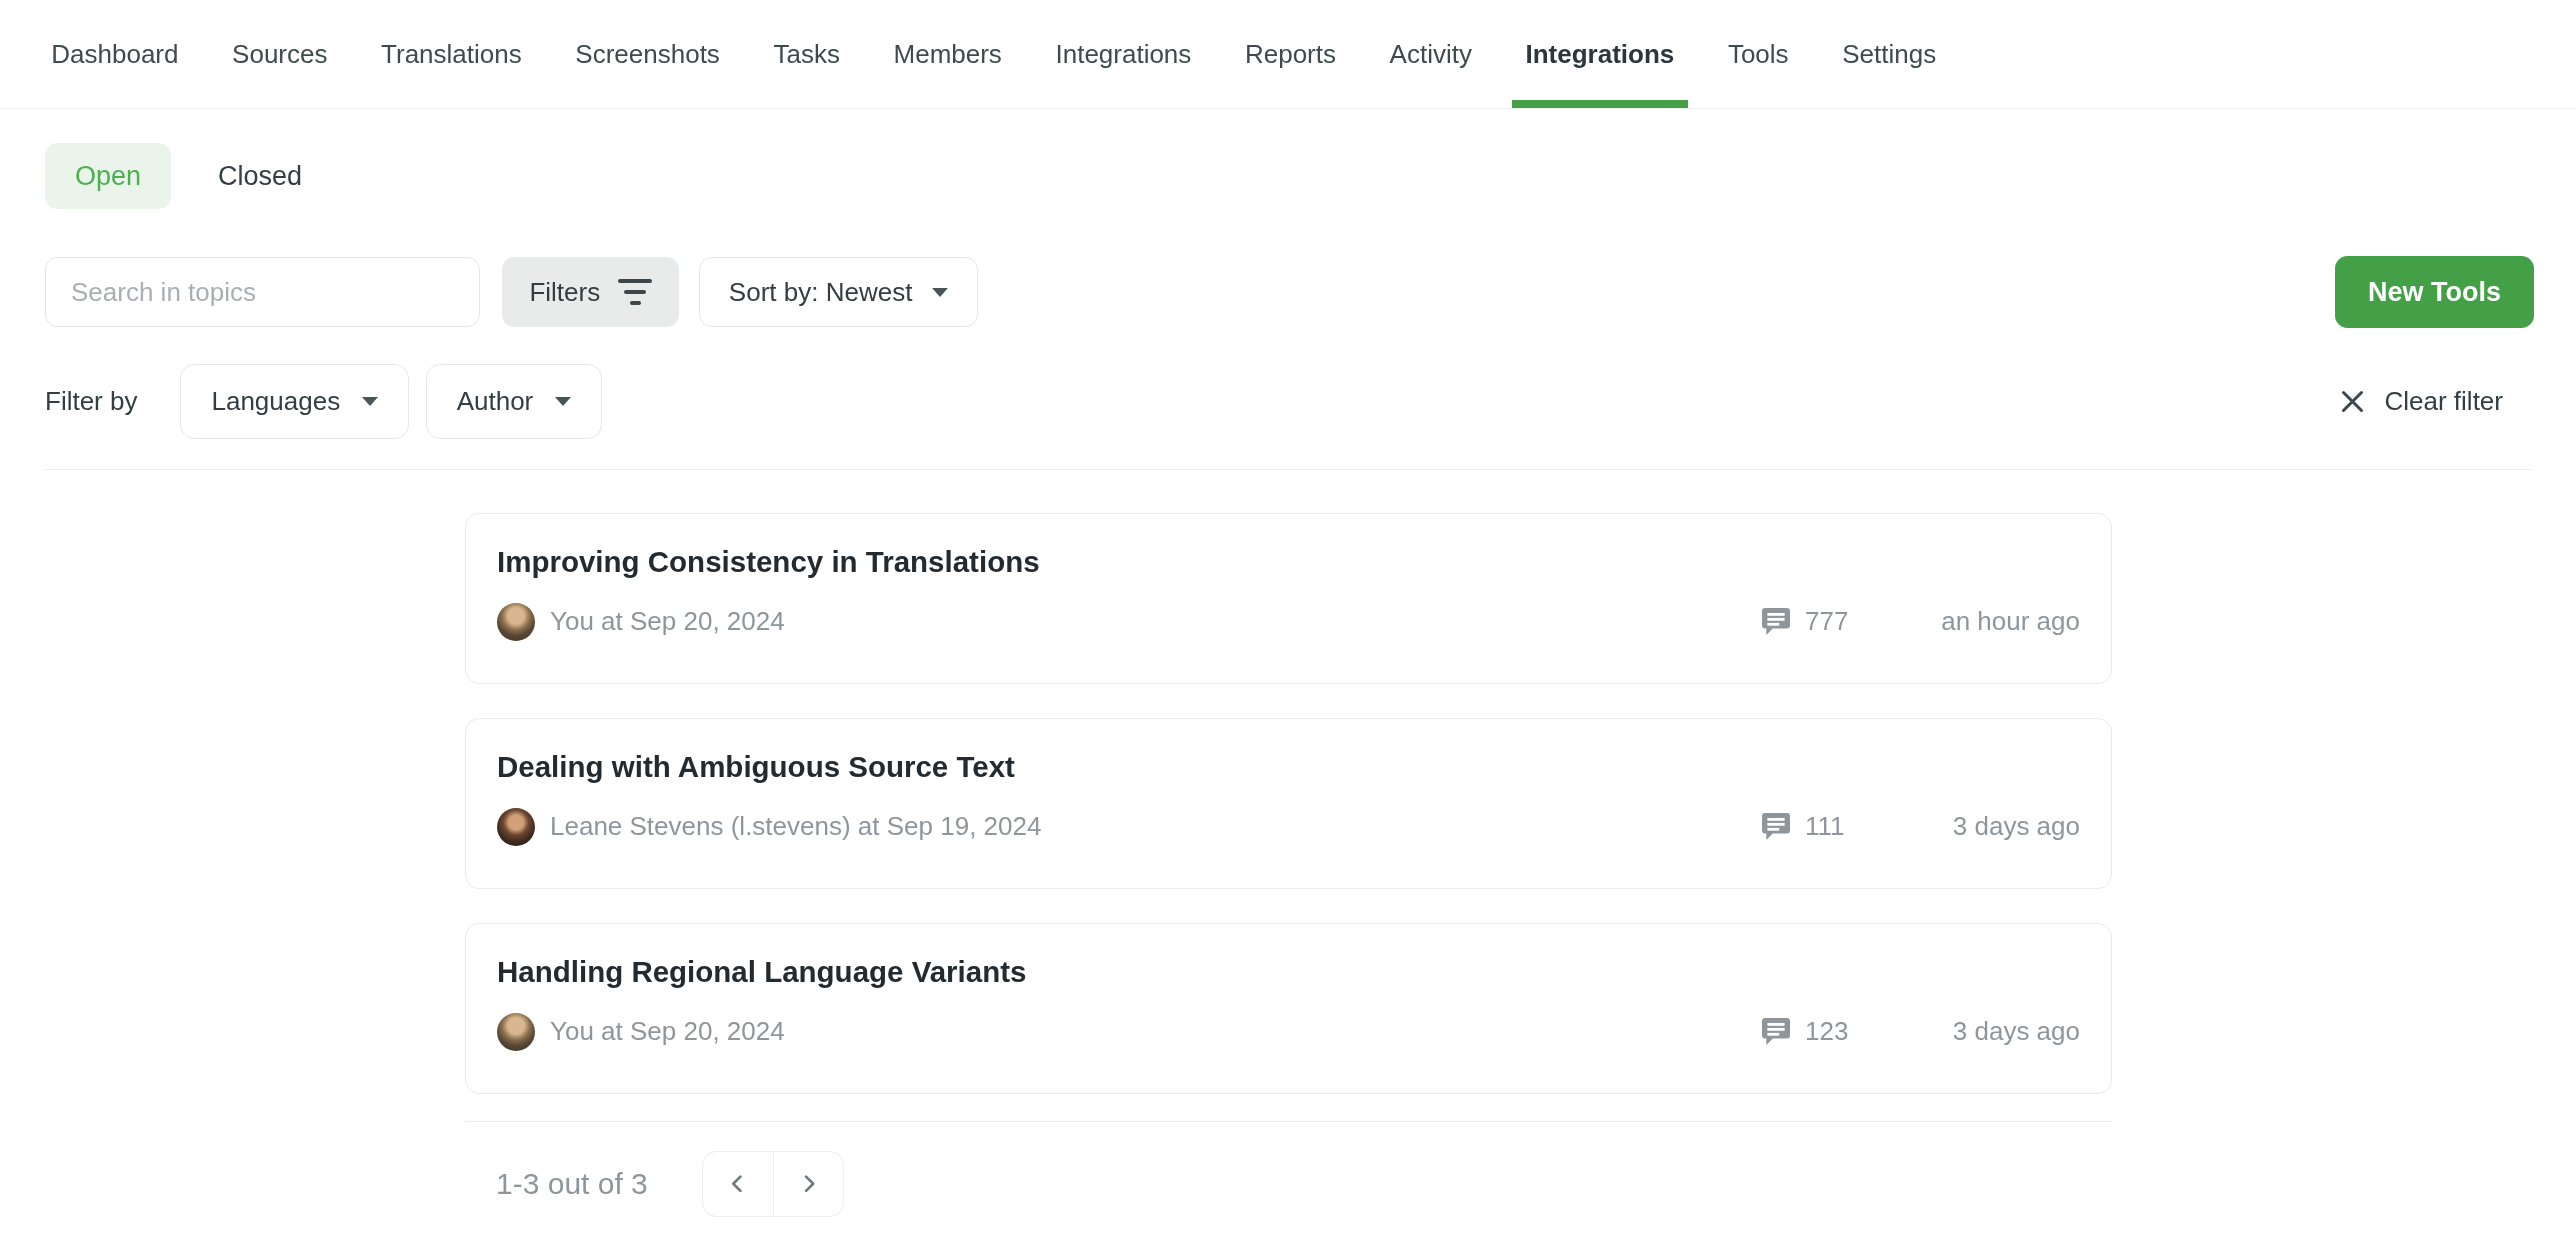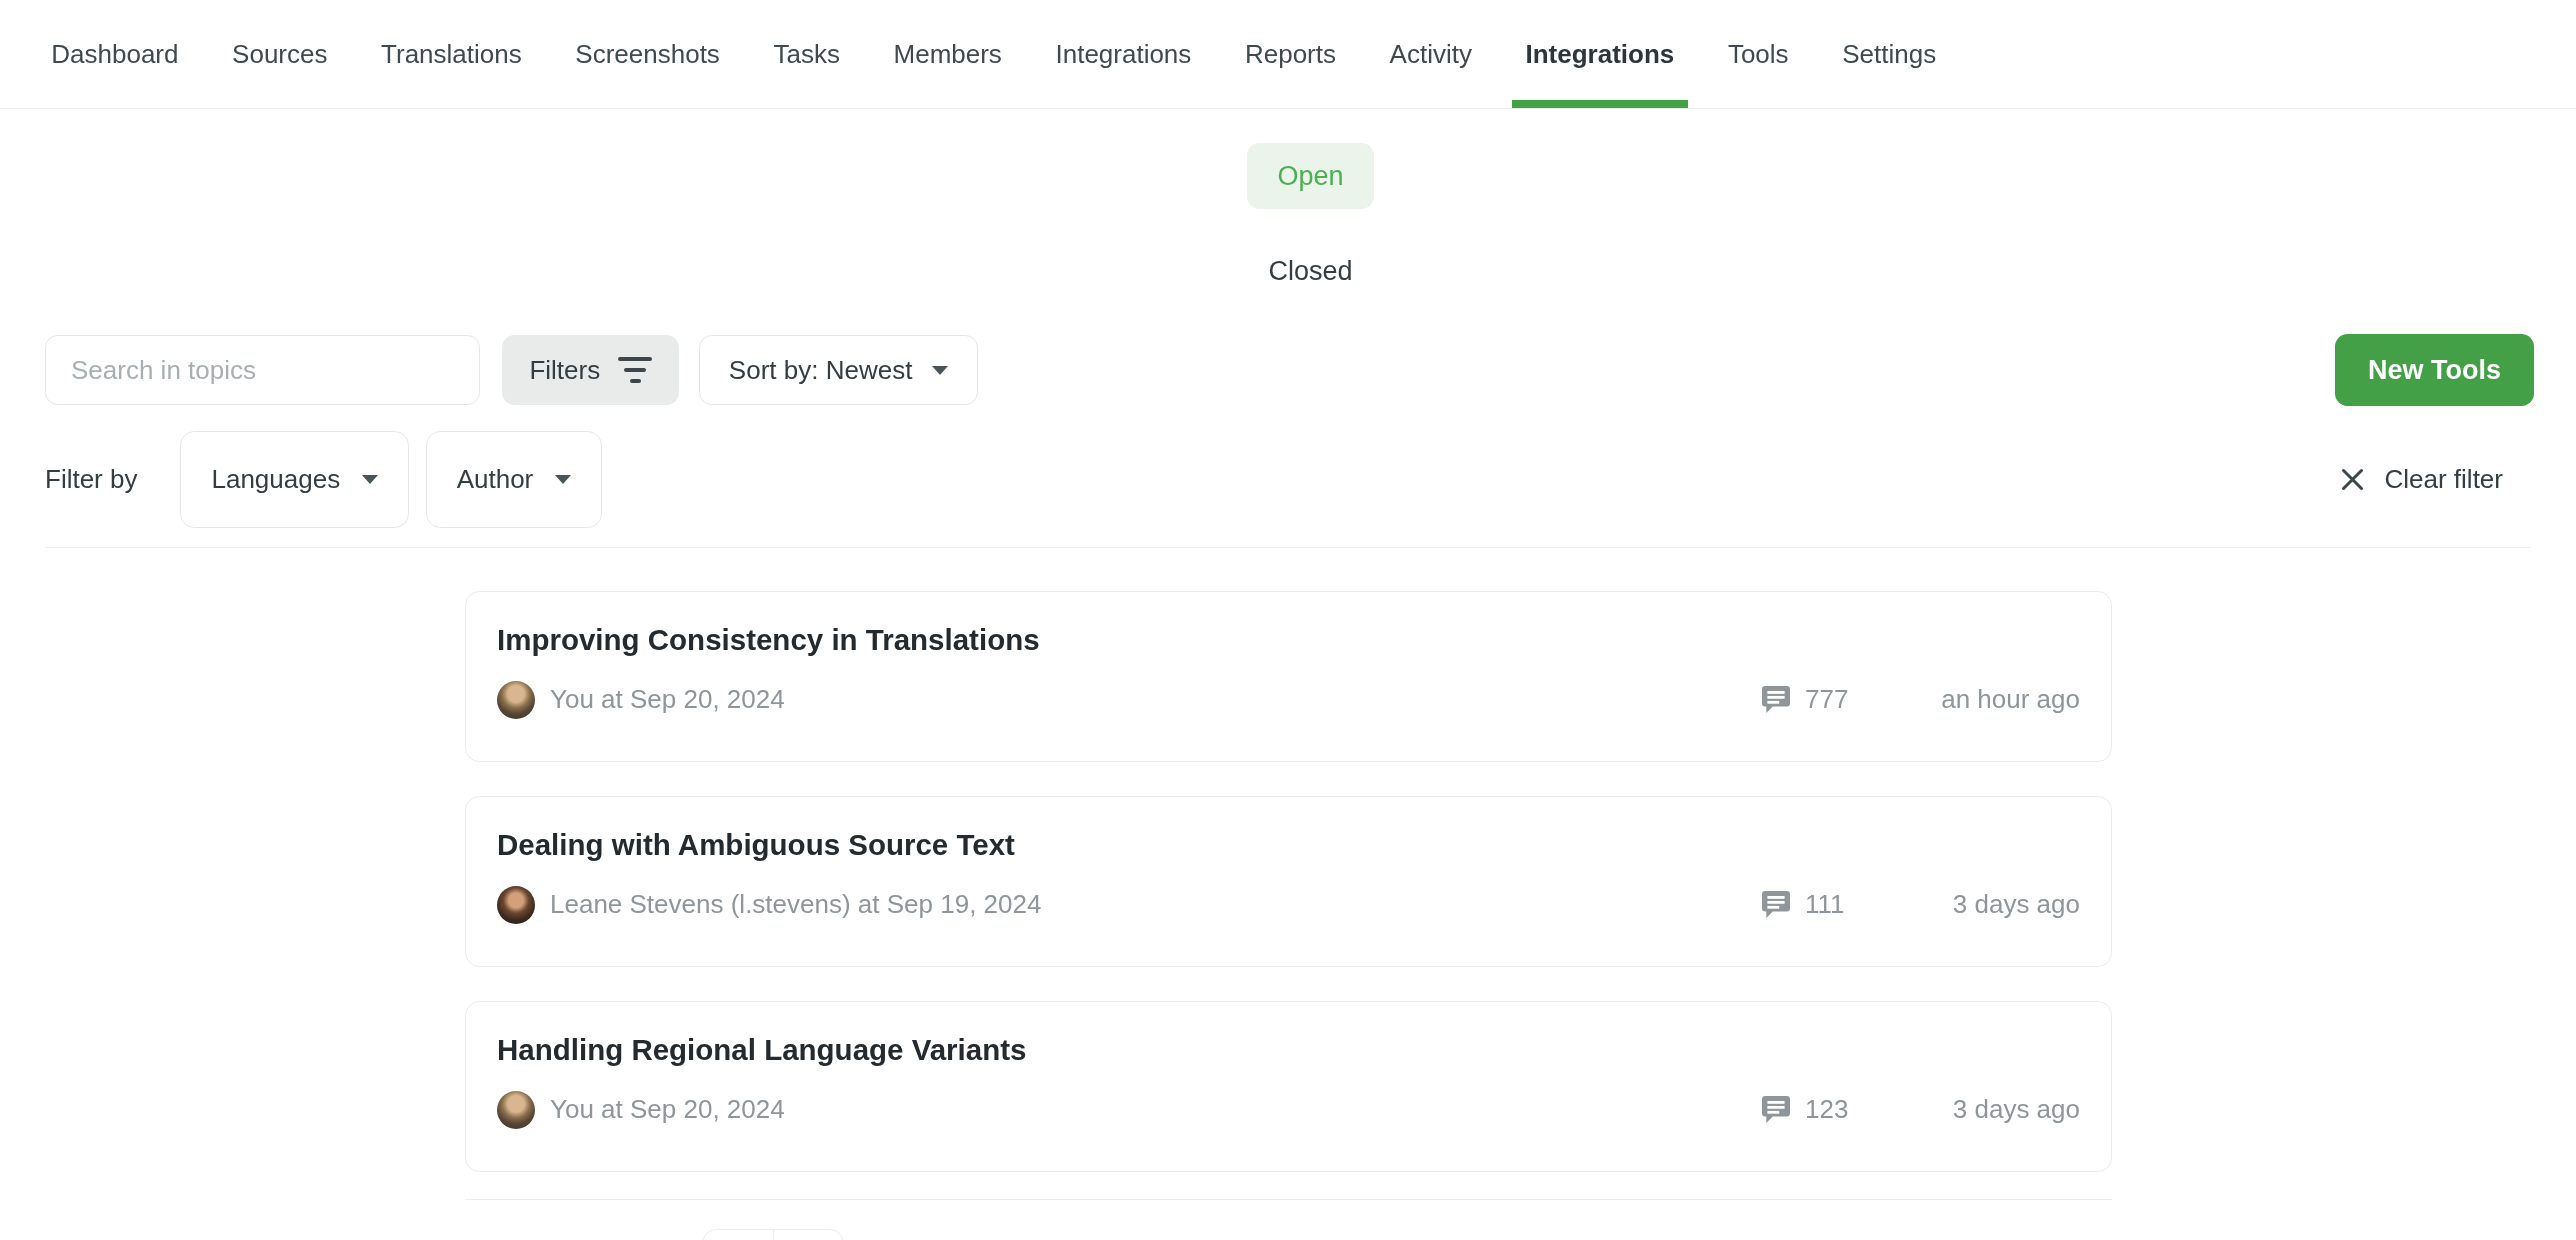--- a/index.html
+++ b/index.html
@@ -19,21 +19,21 @@
     font-family:"Liberation Sans","DejaVu Sans",sans-serif;color:var(--ink);}
   
   .main-nav{height:109px;border-bottom:1.8px solid var(--line);
     display:flex;align-items:stretch;padding-left:45px;gap:41px;}
   .nav-item{display:flex;align-items:center;position:relative;
     font-size:26px;color:var(--nav-ink);padding:0 6.3px;cursor:pointer;white-space:nowrap;}
   .nav-item.active{font-weight:700;color:#2c363b;}
   .nav-item.active::after{content:"";position:absolute;left:-7.2px;right:-7.2px;bottom:0;
     height:8px;background:var(--green);}
   
-  .status-tabs{margin:34px 0 0 45px;display:flex;align-items:center;gap:47px;flex-direction:column;}
+  .status-tabs{margin:34px 0 0 45px;display:flex;align-items:center;gap:47px;}
   .tab{font-size:27px;cursor:pointer;}
   .tab-open{background:var(--green-bg);color:var(--green-text);
     height:66px;padding:0 30px;border-radius:12.5px;display:flex;align-items:center;}
   .tab-closed{color:var(--ink);}
   
   .toolbar{margin:47px 42px 0 45px;display:flex;align-items:center;height:72px;}
   .search-input{width:435px;height:70px;border:1.8px solid var(--btn-border);
     border-radius:12.5px;padding:0 25px;font-size:26px;color:var(--ink);
     font-family:inherit;outline:none;background:#fff;}
   .search-input::placeholder{color:#a8afb3;}
@@ -49,21 +49,21 @@
   .filter-icon i{display:block;height:4.5px;border-radius:2.7px;background:#3c464b;}
   .filter-icon i:nth-child(1){width:34px;}
   .filter-icon i:nth-child(2){width:22.4px;}
   .filter-icon i:nth-child(3){width:10.7px;}
   
   .caret{width:0;height:0;border-left:8px solid transparent;border-right:8px solid transparent;
     border-top:9.8px solid #4a555a;}
   
   .filter-bar{margin:36px 73px 0 45px;display:flex;align-items:center;height:75px;}
   .filter-by-label{font-size:26px;color:var(--ink);}
-  .btn-dd{height:97px;border:1.8px solid #e6e8e8;border-radius:14.3px;padding:0 30px;gap:21.5px;
+  .btn-dd{height:75px;border:1.8px solid #e6e8e8;border-radius:14.3px;padding:0 30px;gap:21.5px;
     display:flex;align-items:center;font-size:26px;cursor:pointer;background:#fff;}
   .btn-languages{margin-left:43px;}
   .btn-author{margin-left:17px;}
   .clear-filter{display:flex;align-items:center;gap:19px;font-size:26px;
     color:var(--ink);cursor:pointer;}
   
   .page-divider{margin:29.5px 45px 0;border-top:1.8px solid var(--line);}
   
   .topic-list{margin-left:465px;width:1647px;padding-top:43px;}
   .card{border:1.8px solid #e9ebeb;border-radius:14.3px;background:#fff;

